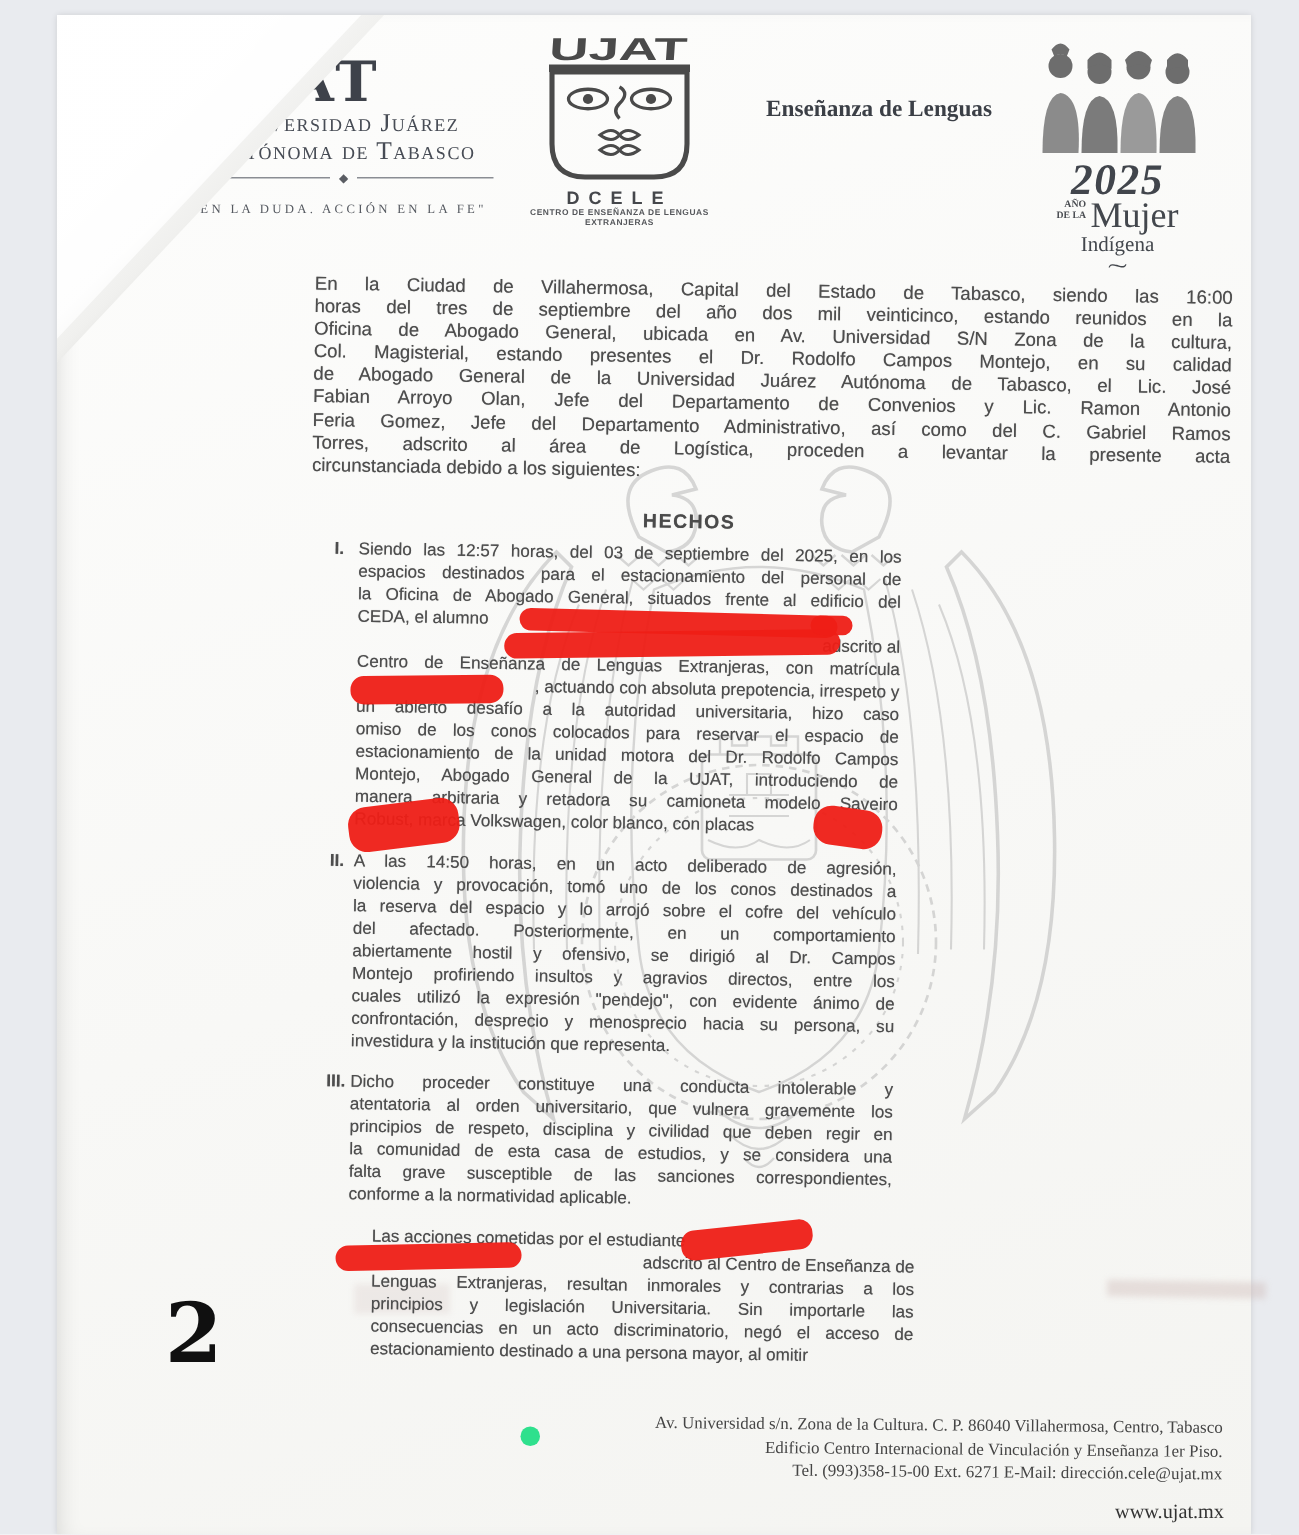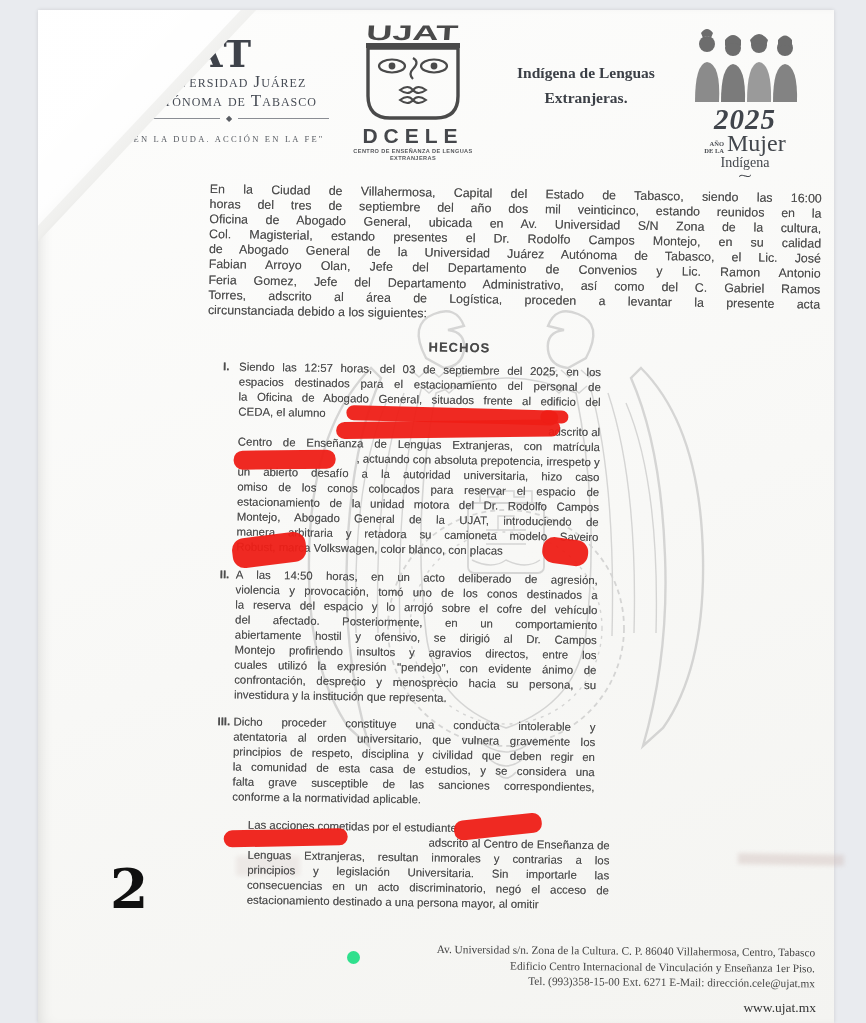--- a/index.html
+++ b/index.html
@@ -20,28 +20,28 @@
         font-weight:bold;font-size:37px;letter-spacing:3px;color:#3e424a;z-index:2;}
   .uni-name{position:absolute;left:66px;top:62px;width:250px;text-align:center;z-index:2;}
   .uni-name .l{font-family:"Liberation Serif",serif;font-variant:small-caps;font-size:17px;
         letter-spacing:1px;color:#474c55;line-height:19px;}
   .divider{position:absolute;left:91px;top:104px;width:200px;display:flex;align-items:center;z-index:2;}
   .divider .rule{flex:1;height:1px;background:#8a8d93;}
   .divider .diamond{font-size:8px;color:#5a5d63;padding:0 6px;}
   .motto{position:absolute;left:44px;top:124px;width:268px;text-align:center;
         font-family:"Liberation Serif",serif;font-size:8.5px;letter-spacing:2.2px;color:#565a61;z-index:2;}
   .dcele-block{position:absolute;left:303px;top:12px;width:144px;text-align:center;color:#4a4a4a;z-index:2;}
-  .dcele-acronym{font-size:21px;font-weight:bold;letter-spacing:6px;color:#45474b;margin-top:-2px;}
+  .dcele-acronym{font-size:12px;font-weight:bold;letter-spacing:6px;color:#45474b;margin-top:-2px;}
   .dcele-caption{font-size:5.6px;letter-spacing:.4px;font-weight:bold;color:#55575b;line-height:7px;}
   .office-title{position:absolute;left:452px;top:50px;width:192px;text-align:center;
         font-family:"Liberation Serif",serif;font-weight:bold;font-size:15.5px;line-height:25px;color:#3b3f46;z-index:2;}
   .year-block{position:absolute;left:642px;top:18px;width:130px;text-align:center;color:#4c4f55;z-index:2;}
   .year-num{font-family:"Liberation Serif",serif;font-weight:bold;font-size:29px;letter-spacing:1px;
         color:#41454c;line-height:26px;font-style:italic;}
-  .mujer-row{display:flex;justify-content:center;align-items:flex-end;margin-top:0px;}
+  .mujer-row{display:flex;justify-content:center;align-items:flex-start;margin-top:0px;}
   .anio{font-family:"Liberation Serif",serif;font-weight:bold;font-size:6.5px;line-height:7px;
         text-align:right;margin-right:3px;color:#4a4d52;}
   .mujer{font-family:"Liberation Serif",serif;font-size:24px;color:#43474d;line-height:22px;}
   .indigena{font-family:"Liberation Serif",serif;font-size:14px;color:#43474d;line-height:18px;}
   .swash{font-size:14px;line-height:6px;color:#43474d;}
   
   .watermark{position:absolute;left:238px;top:288px;z-index:0;opacity:.55;}
   
   .docbody{position:absolute;left:172px;top:172px;width:612px;z-index:2;color:#4d4d4d;
         transform:rotate(0.9deg);transform-origin:0 0;text-shadow:0 0 .5px #8a8a8a;}
@@ -130,22 +130,21 @@
           <path d="M46 68 q8 -6 13 0 q-5 6 -13 0 z M72 68 q-8 -6 -13 0 q5 6 13 0 z" stroke-width="2"></path>
           <path d="M46 78 q8 -6 13 0 q-5 6 -13 0 z M72 78 q-8 -6 -13 0 q5 6 13 0 z" stroke-width="2"></path>
         </g>
       </svg>
       <div class="dcele-acronym">DCELE</div>
       <div class="dcele-caption">CENTRO DE ENSEÑANZA DE LENGUAS</div>
       <div class="dcele-caption">EXTRANJERAS</div>
     </div>
 
     <div class="office-title">
-      <div>Indígena de Lenguas</div>
-      <div>Extranjeras.</div>
+      <div>Enseñanza de Lenguas</div>
     </div>
 
     <div class="year-block">
       <svg width="112" height="74" viewBox="0 0 112 74">
         <g fill="#6d6d6d">
           <circle cx="18" cy="16" r="8"></circle>
             <path d="M12 5 q6 -8 12 0 l-2 5 q-4 -4 -8 0 z"></path>
           <path d="M6 74 q0 -38 12 -40 q14 2 12 40 z" fill="#8b8b8b"></path>
           <circle cx="44" cy="20" r="8"></circle>
             <path d="M36 12 q8 -10 16 0 v6 q-8 -6 -16 0 z"></path>

